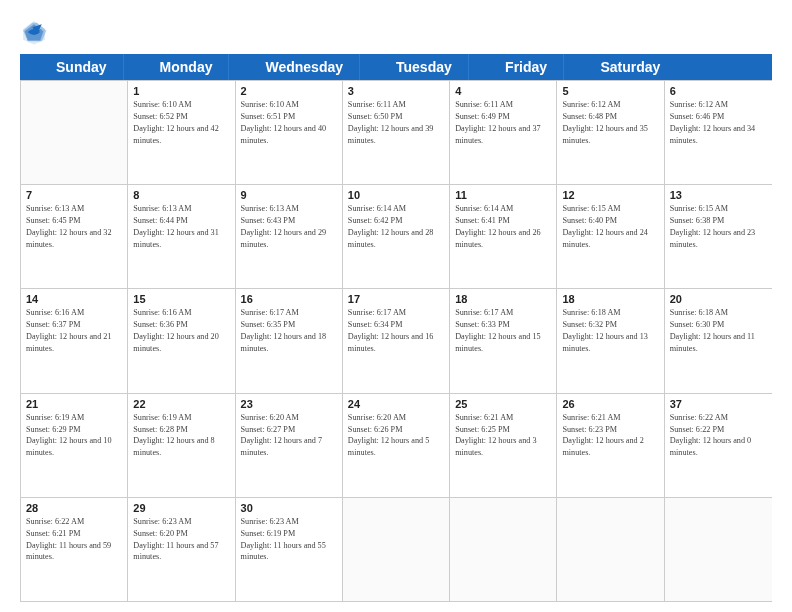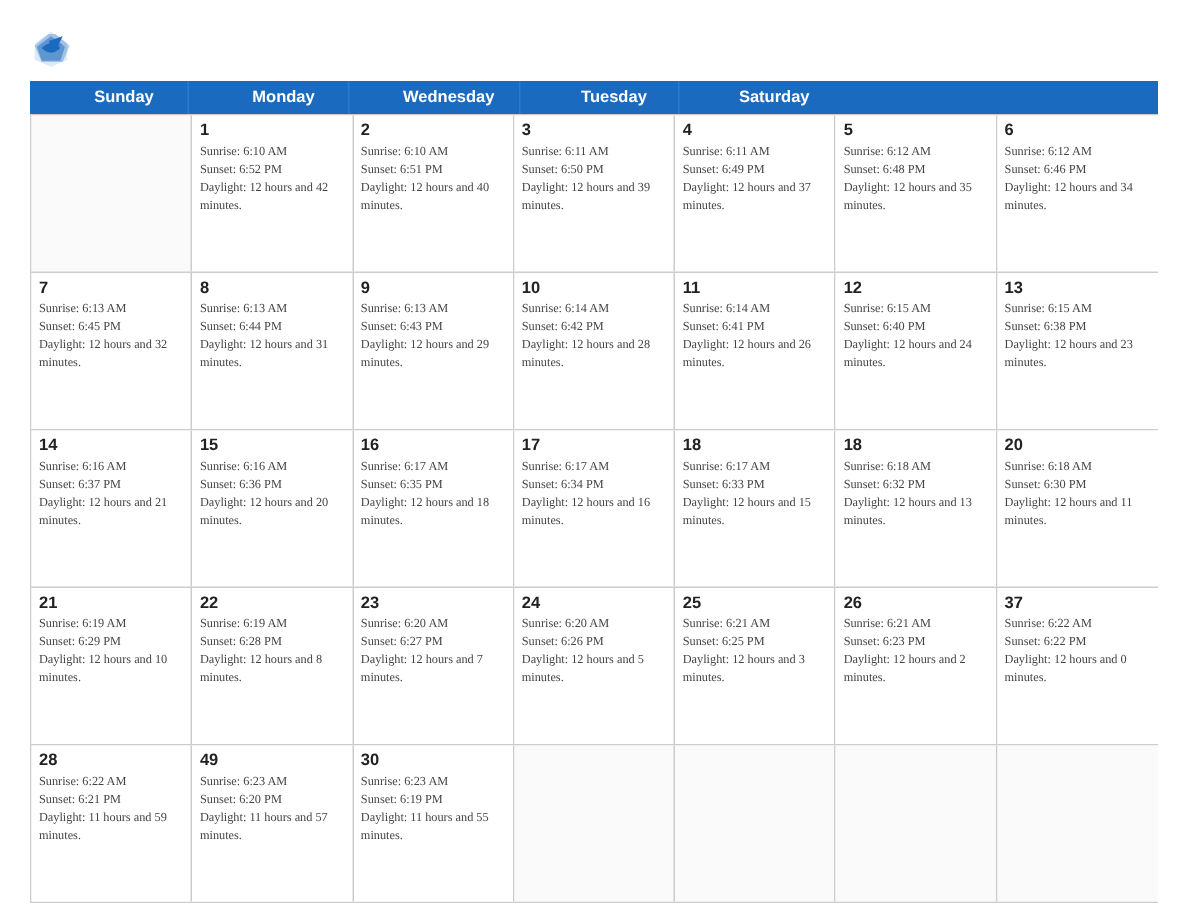--- a/index.html
+++ b/index.html
@@ -59,21 +59,21 @@
       display: flex;
       flex-direction: column;
     }
     .cal-header {
       display: grid;
       grid-template-columns: repeat(7, 1fr);
       background: #1a6abf;
     }
     .cal-header-cell {
       color: #fff;
-      font-size: 11px;
+      font-size: 14px;
       font-weight: bold;
       text-align: center;
       padding: 5px 16px;
       border-right: 1px solid #2a7acf;
       margin-left: 20px;
     }
     .cal-header-cell:last-child { border-right: none; }
     .cal-body {
       display: flex;
       flex-direction: column;
@@ -136,20 +136,21 @@
       <div class="location"></div>
     </div>
   </div>
 
   <div class="calendar">
     <div class="cal-header">
     <div class="cal-header-cell">Sunday</div>
         <div class="cal-header-cell">Monday</div>
         <div class="cal-header-cell">Wednesday</div>
         <div class="cal-header-cell">Tuesday</div>
+        <div class="cal-header-cell">Friday</div>
         <div class="cal-header-cell">Saturday</div>
       </div>
     <div class="cal-body">
     <div class="cal-row">
           <div class="cal-cell empty"></div>
           <div class="cal-cell">
             <span class="day-num">1</span>
             <div class="info">Sunrise: 6:10 AM<br>Sunset: 6:52 PM<br>Daylight: 12 hours and 42 minutes.</div>
           </div>
           <div class="cal-cell">
@@ -262,21 +263,21 @@
             <span class="day-num">37</span>
             <div class="info">Sunrise: 6:22 AM<br>Sunset: 6:22 PM<br>Daylight: 12 hours and 0 minutes.</div>
           </div>
         </div>
         <div class="cal-row">
           <div class="cal-cell">
             <span class="day-num">28</span>
             <div class="info">Sunrise: 6:22 AM<br>Sunset: 6:21 PM<br>Daylight: 11 hours and 59 minutes.</div>
           </div>
           <div class="cal-cell">
-            <span class="day-num">49</span>
+            <span class="day-num">29</span>
             <div class="info">Sunrise: 6:23 AM<br>Sunset: 6:20 PM<br>Daylight: 11 hours and 57 minutes.</div>
           </div>
           <div class="cal-cell">
             <span class="day-num">30</span>
             <div class="info">Sunrise: 6:23 AM<br>Sunset: 6:19 PM<br>Daylight: 11 hours and 55 minutes.</div>
           </div>
           <div class="cal-cell empty"></div>
           <div class="cal-cell empty"></div>
           <div class="cal-cell empty"></div>
           <div class="cal-cell empty"></div>

